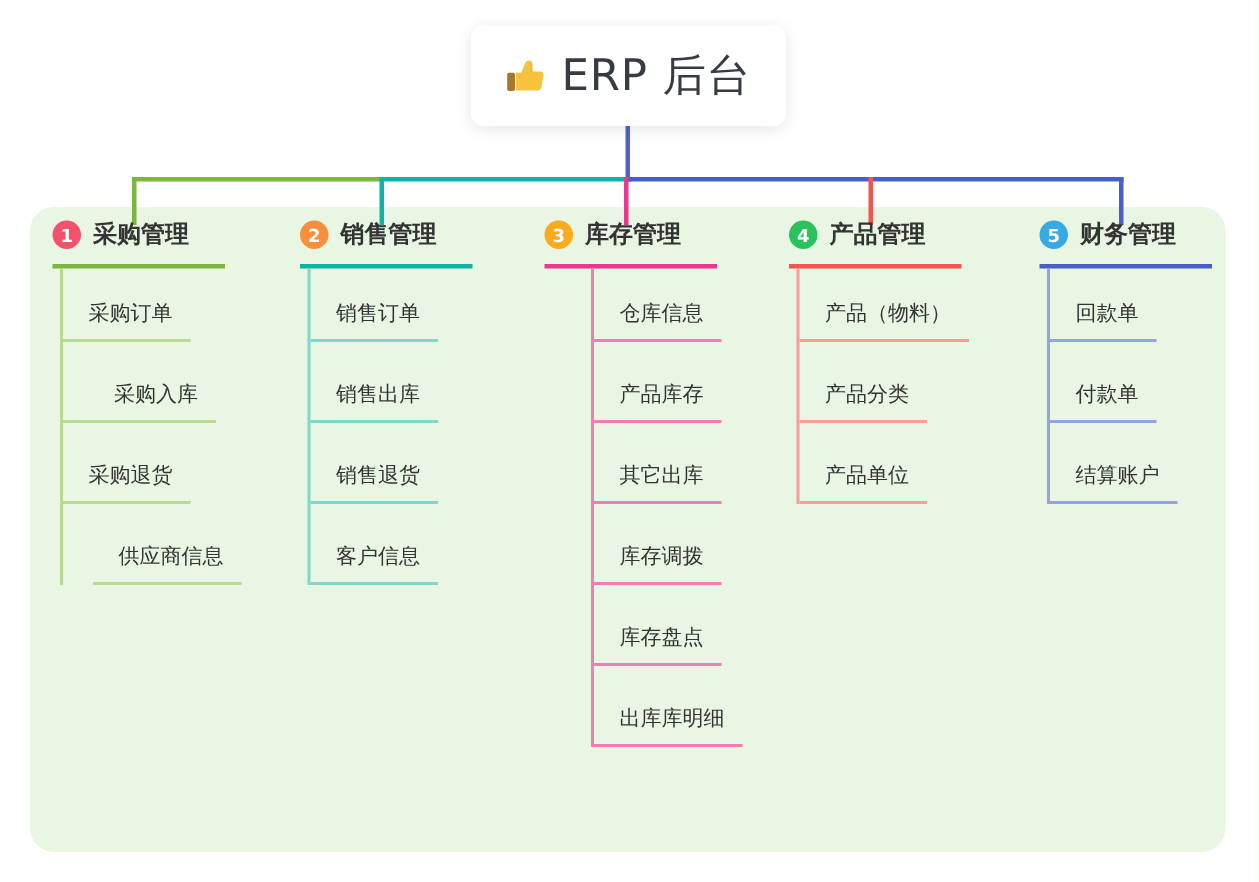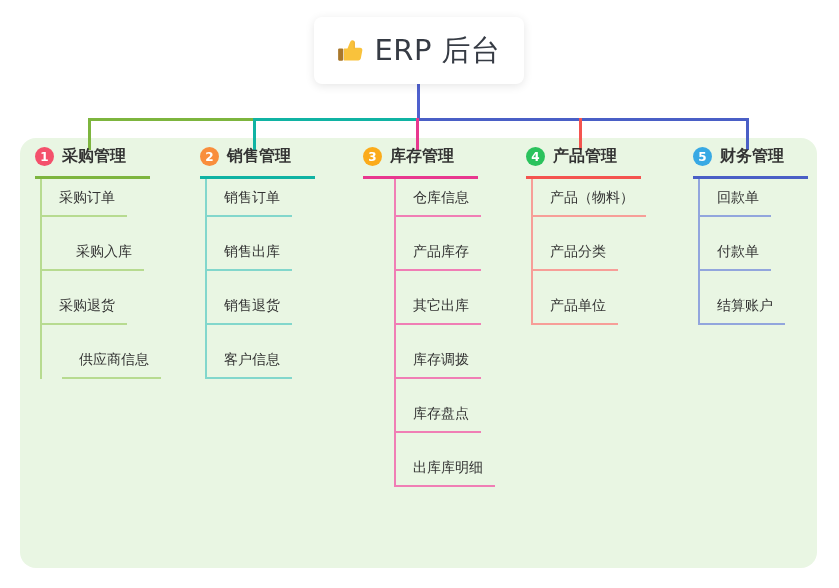--- a/index.html
+++ b/index.html
@@ -35,21 +35,21 @@
     border-bottom:3px solid #000;
   }
   .badge{
     width:19px;height:19px;border-radius:50%;
     display:flex;align-items:center;justify-content:center;
     color:#ffffff;font-size:12px;font-weight:bold;flex:0 0 19px;
   }
   .branch-label{font-size:16px;font-weight:600;color:#333;white-space:nowrap;}
   .children{margin-left:5px;border-left:2px solid #000;}
   .child-row{display:flex;align-items:flex-end;height:54px;}
-  .child-row.first{height:38px;}
+  .child-row.first{height:49px;}
   .child-inner{
     display:inline-block;
     padding:0 12px 8px 17px;
     border-bottom:2px solid #000;
     font-size:14px;color:#333;white-space:nowrap;
   }
 </style>
 </head>
 <body>
 

